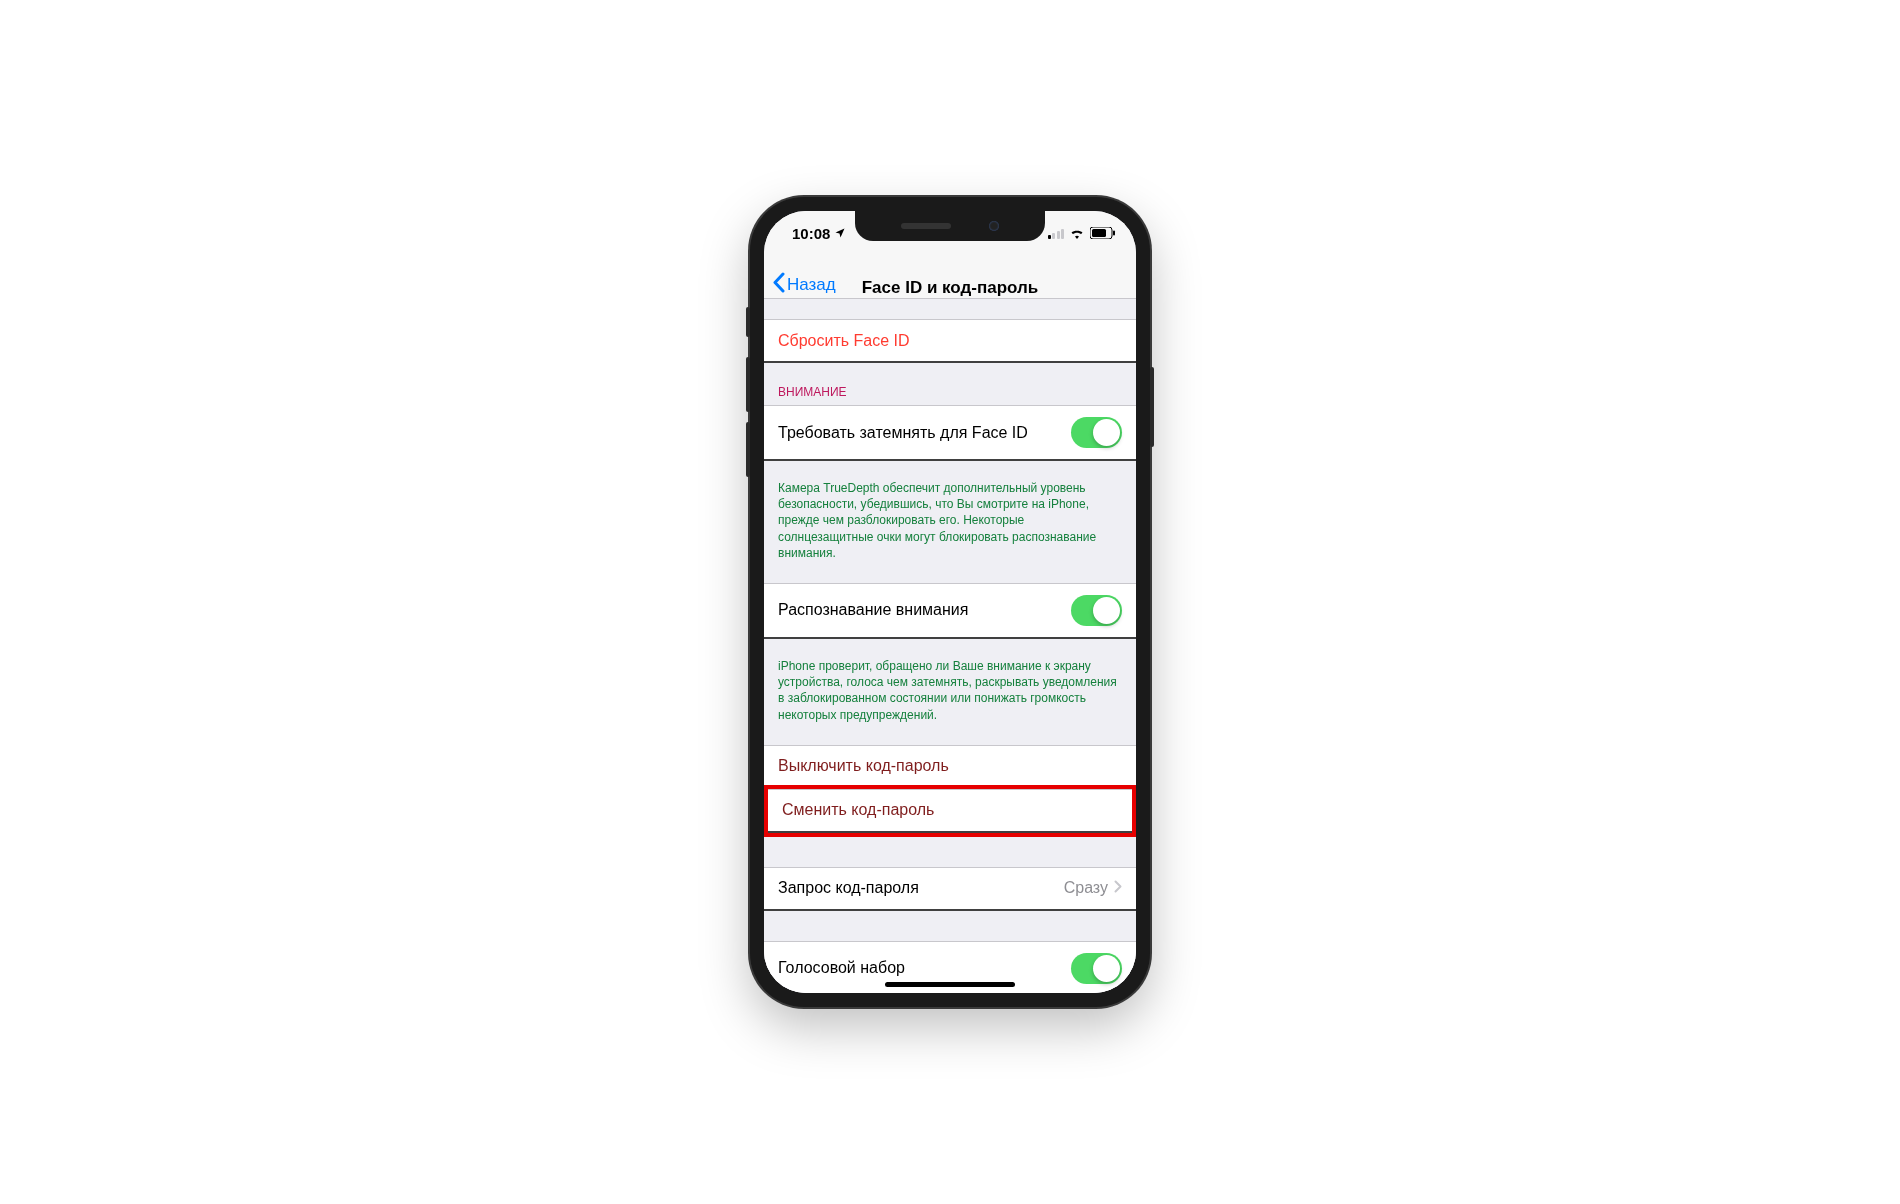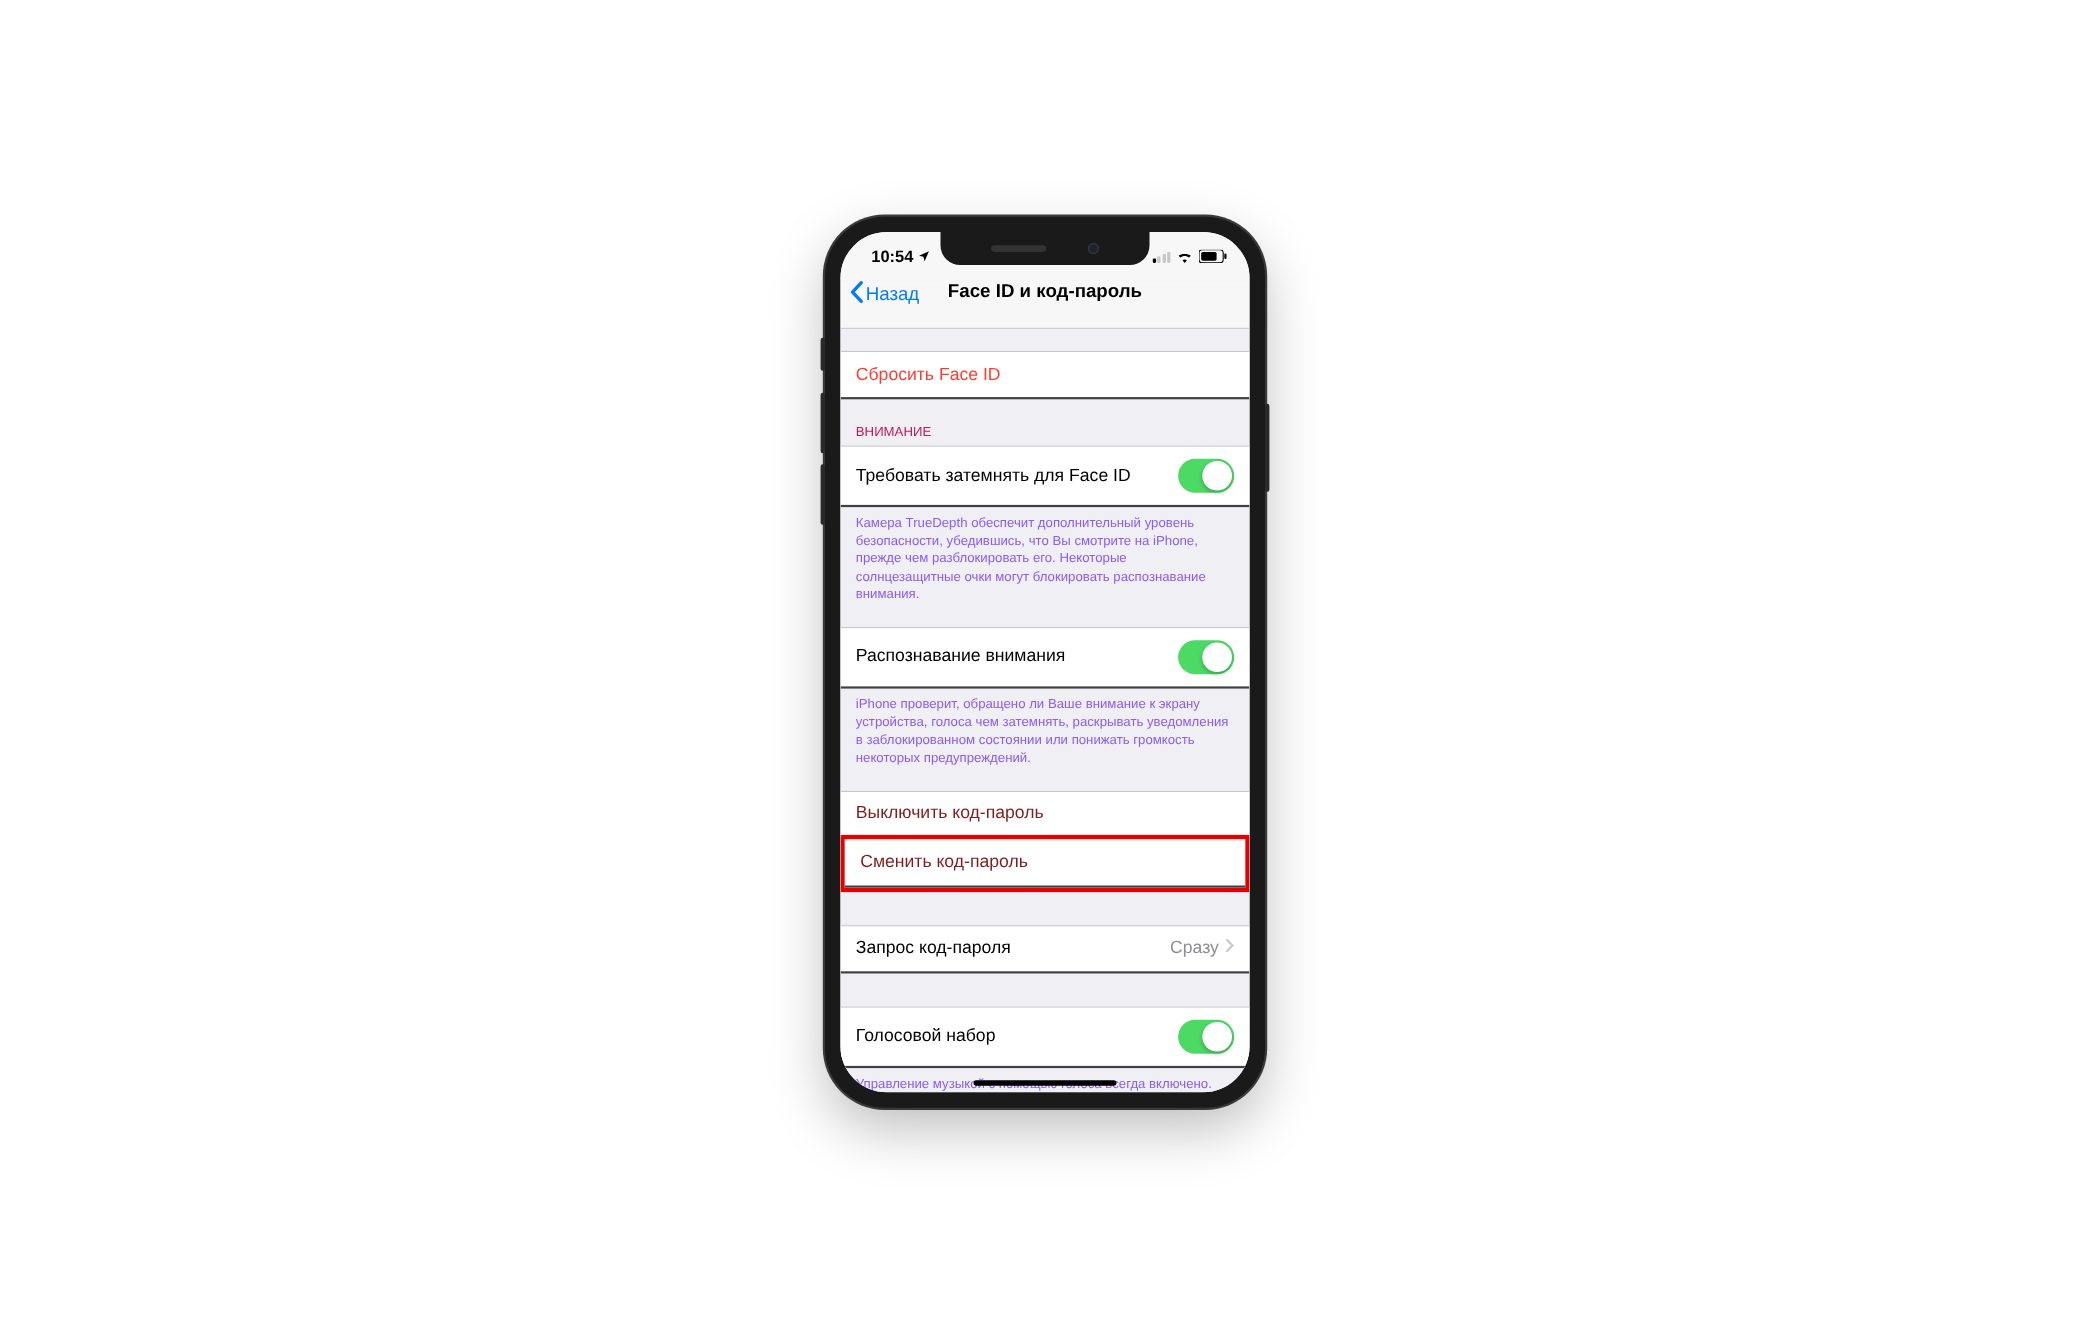--- a/index.html
+++ b/index.html
@@ -68,43 +68,43 @@
   .signal span { width:3px; background:#000; border-radius:1px; }
   .signal span:nth-child(1){height:4px;}
   .signal span:nth-child(2){height:6px; background:#c8c8cc;}
   .signal span:nth-child(3){height:8px; background:#c8c8cc;}
   .signal span:nth-child(4){height:10px; background:#c8c8cc;}
   .wifi-icon svg, .battery-icon svg, .loc-icon svg { display:block; }
   .nav-bar {
     height: 44px;
     background: #f7f7f7;
     border-bottom: 1px solid #c8c7cc;
-    display:flex; align-items:flex-start;
+    display:flex; align-items:flex-end;
     position:relative;
     padding: 0 8px;
   }
   .back-btn { display:flex; align-items:center; color:#007aff; font-size:17px; gap:2px;}
   .nav-title { position:absolute; left:0; right:0; text-align:center; font-size:17px; font-weight:600; pointer-events:none;}
   .content {
     height: calc(100% - 88px);
     overflow-y: hidden;
     background:#efeff4;
     font-size:16px;
   }
   .section-header {
     padding: 22px 14px 6px;
     font-size: 12px;
     color:#be185d;
     text-transform: uppercase;
   }
   .section-footer {
-    padding: 6px 14px 8px;
+    padding: 19px 14px 8px;
     font-size: 12px;
     line-height:1.35;
-    color:#8b5cf6;
+    color:#15803d;
   }
   .cell {
     background:#fff;
     min-height:44px;
     padding: 11px 14px;
     display:flex;
     align-items:center;
     justify-content:space-between;
     border-top:1px solid #c8c7cc;
     border-bottom:2px solid #404040;
@@ -139,21 +139,21 @@
 
   <div class="screen">
     <div class="notch">
       <div class="speaker"></div>
       <div class="cam"></div>
     </div>
     <div class="home-indicator"></div>
 
     <div class="status-bar">
       <div class="status-left">
-        <span>10:54</span>
+        <span>10:08</span>
         <span class="loc-icon">
           <svg width="12" height="12" viewBox="0 0 24 24">
               <path fill="#000" d="M3 11l18-8-8 18-2-8-8-2z"></path>
             </svg>
         </span>
       </div>
       <div class="status-right">
         <div class="signal">
           <span></span>
             <span></span>

